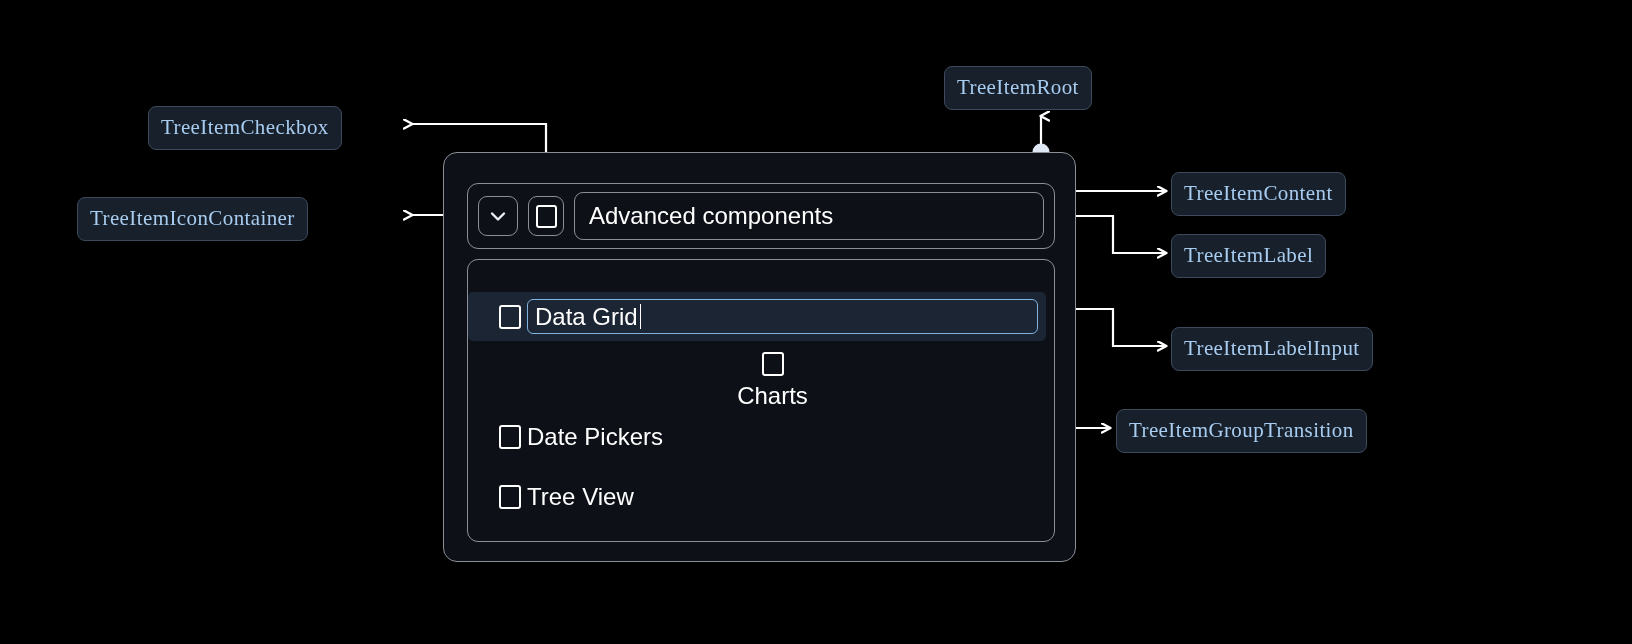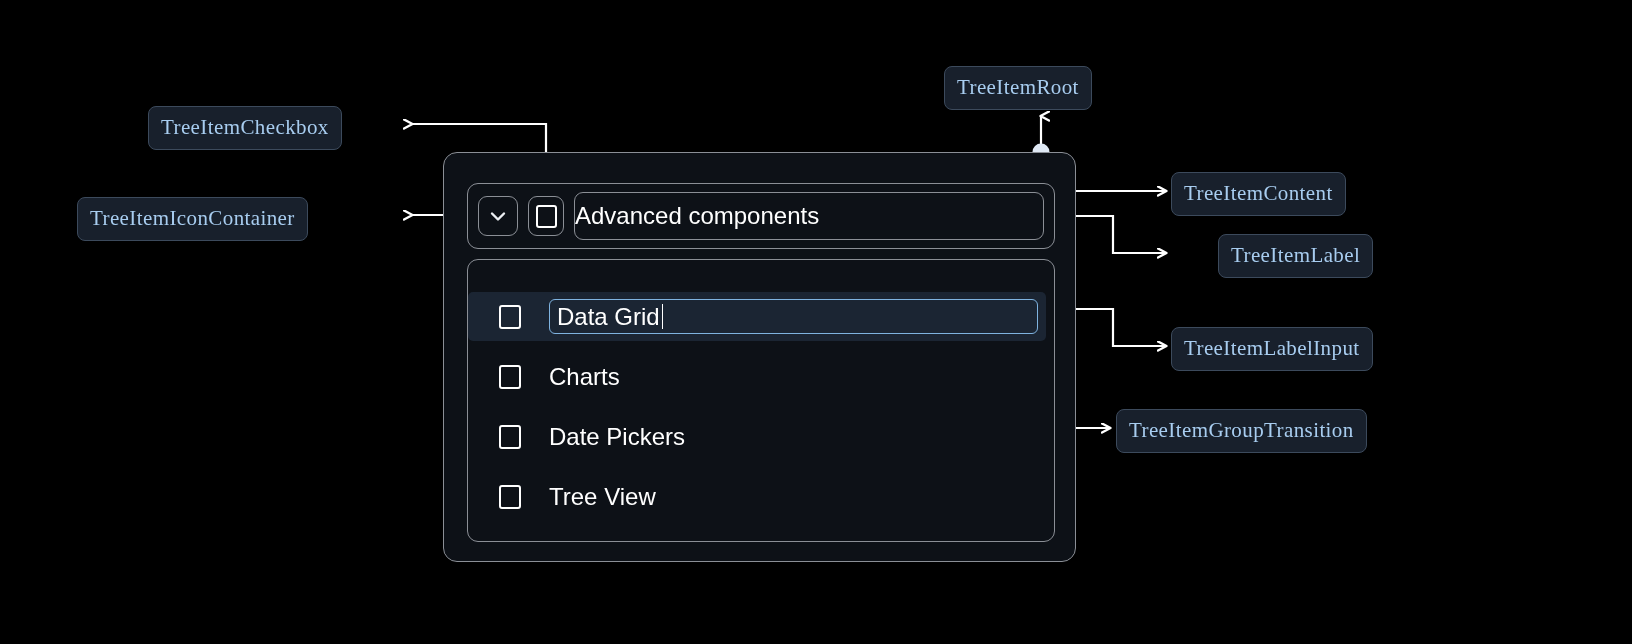--- a/index.html
+++ b/index.html
@@ -69,39 +69,40 @@
     width: 21px; height: 23px;
     border: 2.5px solid #ffffff;
     border-radius: 3px;
   }
   .label-box {
     flex: 1 1 auto;
     height: 48px;
     border: 1px solid #8b8f96;
     border-radius: 9px;
     display: flex; align-items: center;
+    padding-left: 14px;
     color: #ffffff;
     font-size: 24px;
   }
 
   .group-box {
     position: absolute;
     left: 23px; top: 106px;
     width: 588px; height: 283px;
     background: #0d1117;
     border: 1px solid #8b8f96;
     border-radius: 11px;
     overflow: hidden;
   }
   .row {
     position: absolute;
     left: 31px;
     width: 547px; height: 49px;
     display: flex; align-items: center;
-    gap: 28px;
+    gap: 6px;
   }
   .row.selected {
     left: 0px; width: 578px;
     padding-left: 31px;
     background: #1b2533;
     border-radius: 5px;
   }
   .row-cb {
     width: 22px; height: 24px;
     border: 2.5px solid #ffffff;
@@ -183,21 +184,21 @@
   </svg>
 
   <div class="chip" style="left:148px; top:106px;">TreeItemCheckbox</div>
 
   <div class="chip" style="left:77px; top:197px;">TreeItemIconContainer</div>
 
   <div class="chip" style="left:944px; top:66px;">TreeItemRoot</div>
 
   <div class="chip" style="left:1171px; top:172px;">TreeItemContent</div>
 
-  <div class="chip" style="left:1218px; top:234px;">TreeItemLabel</div>
+  <div class="chip" style="left:1171px; top:234px;">TreeItemLabel</div>
 
   <div class="chip" style="left:1116px; top:409px;">TreeItemGroupTransition</div>
 
   <div class="chip" style="left:1171px; top:327px;">TreeItemLabelInput</div>
 
   <div class="root-box">
 
     <div class="content-box">
 
       <div class="icon-container">
@@ -220,21 +221,21 @@
     <div class="group-box">
 
       <div class="row selected" style="top:32px;">
         <span class="row-cb"></span>
         <span class="row-input">
           <span>Data Grid</span>
             <span class="caret"></span>
         </span>
       </div>
 
-      <div class="row" style="top:92px;">
+      <div class="row" style="top:92px;flex-direction:column;">
         <span class="row-cb"></span>
         <span class="row-label">Charts</span>
       </div>
 
       <div class="row" style="top:152px;text-align:center;">
         <span class="row-cb"></span>
         <span class="row-label">Date Pickers</span>
       </div>
 
       <div class="row" style="top:212px;text-align:center;">

